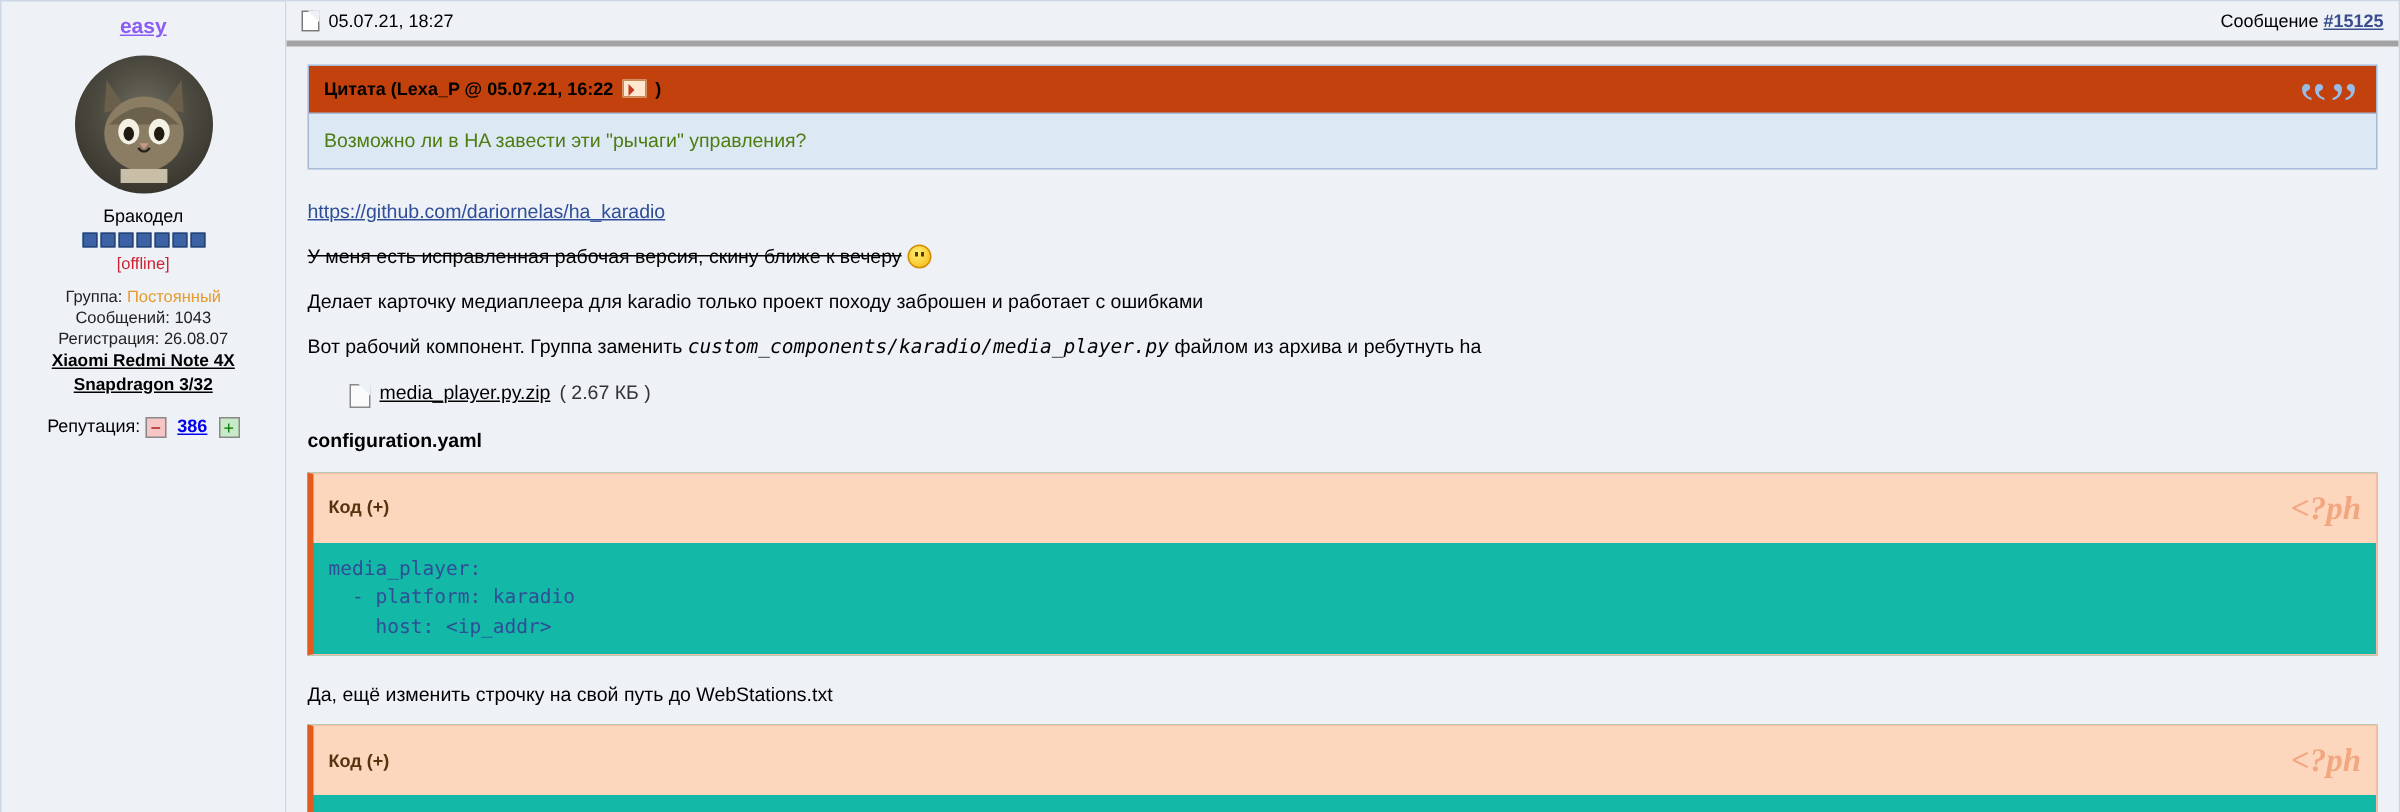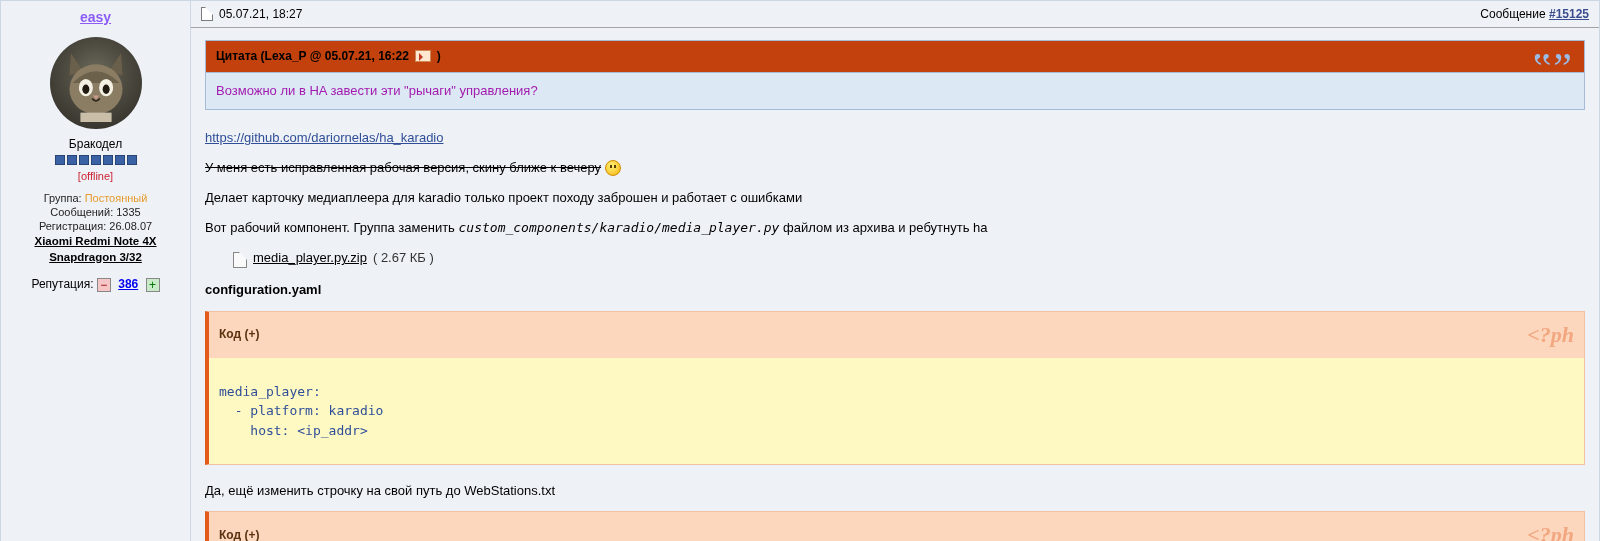--- a/index.html
+++ b/index.html
@@ -69,21 +69,21 @@
   .rep-plus  { background: #c8eac8; color: #070; }
   .rep-val { font-weight: bold; text-decoration: underline; margin: 0 4px; }
 
   .msgcol { flex: 1; background: #eef2f7; }
   .post-header {
     display: flex;
     justify-content: space-between;
     align-items: center;
     padding: 6px 10px;
     font-size: 12px;
-    border-bottom: 1px solid #a3a3a3;
+    border-bottom: 4px solid #a3a3a3;
   }
   .post-header .left { display: flex; align-items: center; gap: 6px; }
   .doc-icon {
     display: inline-block;
     width: 12px; height: 14px;
     border: 1px solid #7a7a7a;
     background: #fff;
     position: relative;
   }
   .doc-icon::after {
@@ -121,21 +121,21 @@
     background: #ffe7d0;
     position: relative;
   }
   .goto-badge::after {
     content: '';
     position: absolute;
     left: 3px; top: 2px;
     border: 4px solid transparent;
     border-left-color: #c23b1e;
   }
-  .quote-body { padding: 8px 10px; color: #a21caf; }
+  .quote-body { padding: 8px 10px; color: #4d7c0f; }
   .quote-marks {
     position: absolute;
     right: 10px; top: 6px;
     font-size: 42px;
     color: #9abbe6;
     font-family: Georgia, serif;
     letter-spacing: 2px;
     line-height: 1;
     user-select: none;
   }
@@ -183,42 +183,42 @@
 
   .subhead { font-weight: bold; margin: 8px 0; }
 
   .code-block {
     border-left: 4px solid #e25b1d;
     border-top: 1px solid #f3c0a3;
     border-right: 1px solid #f3c0a3;
     border-bottom: 1px solid #f3c0a3;
     margin: 10px 0 16px;
     position: relative;
-    background: #fef9c3;
+    background: #14b8a6;
   }
   .code-head {
     background: #fcd7bd;
     padding: 6px 10px;
     font-weight: bold;
     font-size: 12px;
     color: #5a320f;
     display: flex;
     justify-content: space-between;
     align-items: center;
   }
   .php-deco {
     font-family: Georgia, serif;
     font-style: italic;
     font-size: 22px;
     color: #f1a27a;
     opacity: 0.9;
     margin-right: 0;
   }
   .code-body {
-    padding: 24px 10px;
+    padding: 8px 10px;
     font-size: 13px;
     white-space: pre;
     color: #2f4e97;
     line-height: 1.5;
   }
 
   .para { margin: 6px 0 10px; }
 </style>
 </head>
 <body>
@@ -247,21 +247,21 @@
     <div class="rank">Бракодел</div>
     <div class="pips">
       <span class="pip"></span><span class="pip"></span><span class="pip"></span><span class="pip"></span><span class="pip"></span><span class="pip"></span><span class="pip"></span>
     </div>
     <div class="offline">[offline]</div>
 
     <div class="meta-line">
       <span>Группа: </span><span class="perm">Постоянный</span>
     </div>
     <div class="meta-line">
-      <span>Сообщений: </span><span>1335</span>
+      <span>Сообщений: </span><span>1043</span>
     </div>
     <div class="meta-line">
       <span>Регистрация: </span><span>26.08.07</span>
     </div>
     <a href="#" class="device-link">Xiaomi Redmi Note 4X Snapdragon 3/32</a>
 
     <div class="rep-row">
       <span>Репутация: </span>
       <span class="rep-btn rep-minus">−</span>
       <a href="#" class="rep-val">386</a>

